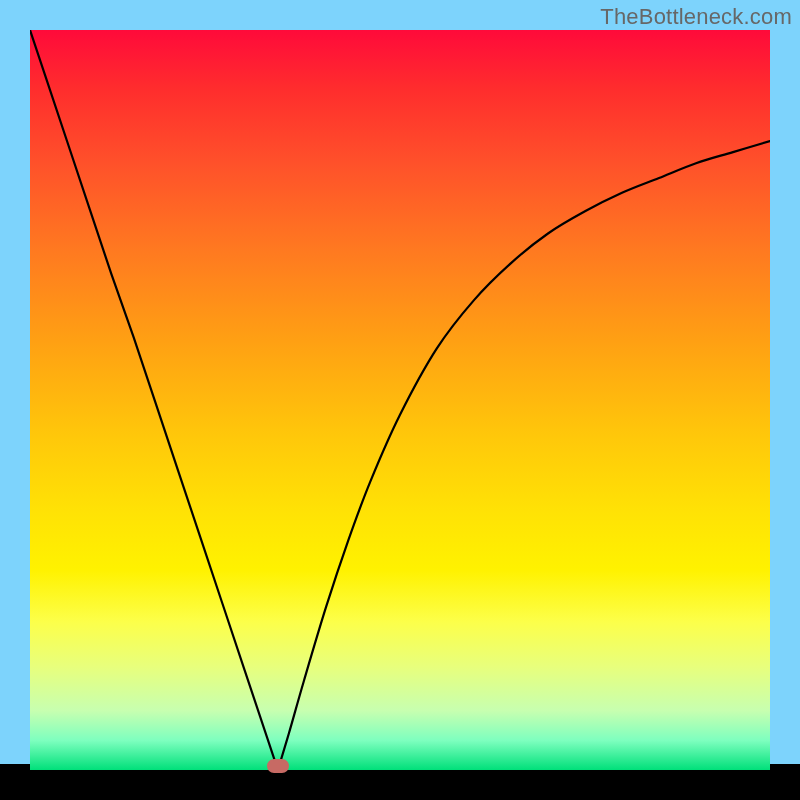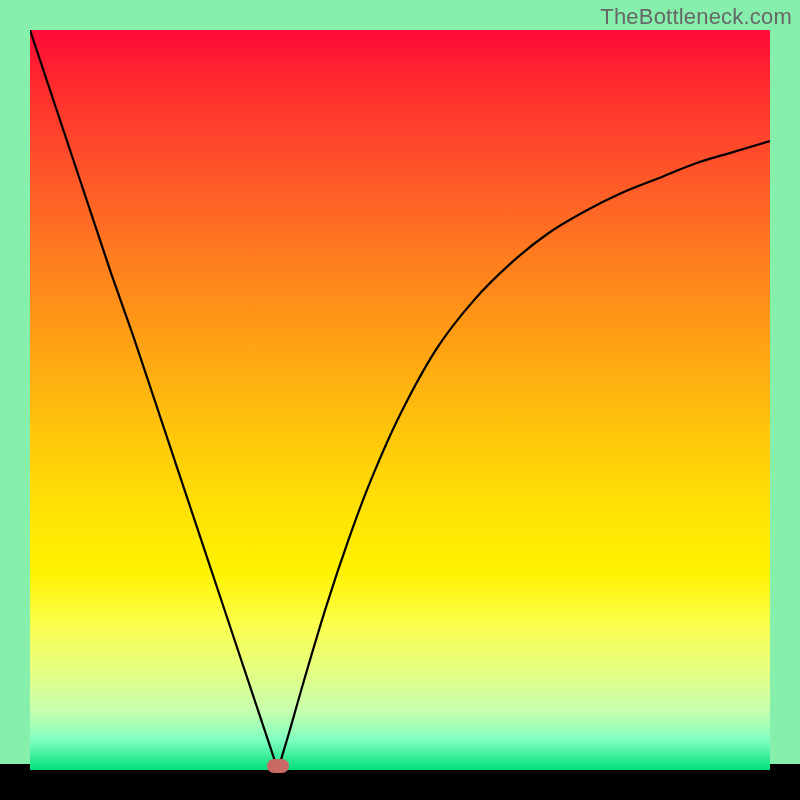--- a/index.html
+++ b/index.html
@@ -7,21 +7,21 @@
     padding: 0;
     width: 800px;
     height: 800px;
     background: #000;
     overflow: hidden;
   }
   .frame {
     position: relative;
     width: 800px;
     height: 764px;
-    background: #86efac;
+    background: #7dd3fc;
   }
   .plot-area {
     position: absolute;
     left: 30px;
     top: 30px;
     width: 740px;
     height: 740px;
     background: linear-gradient(to bottom,
       #ff0a3a 0%,
       #ff2d2d 8%,

